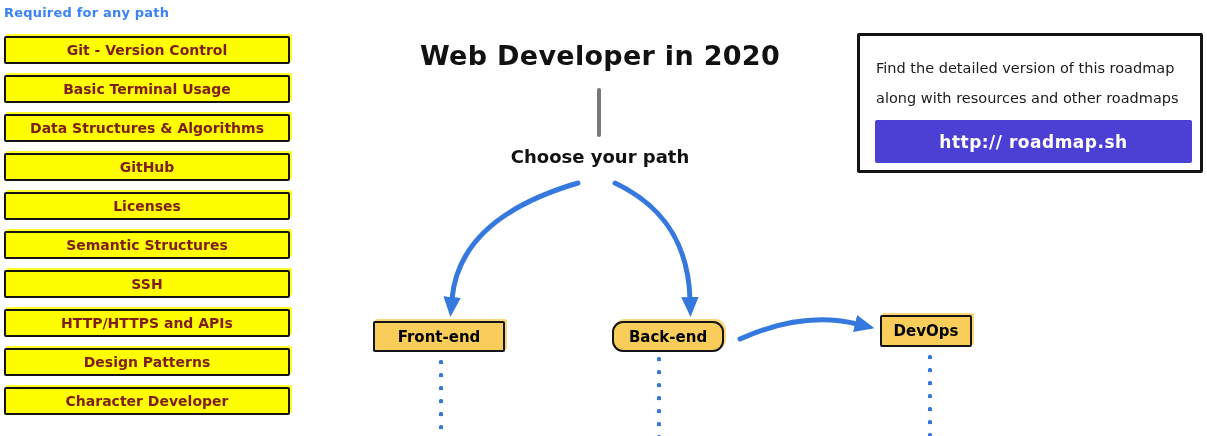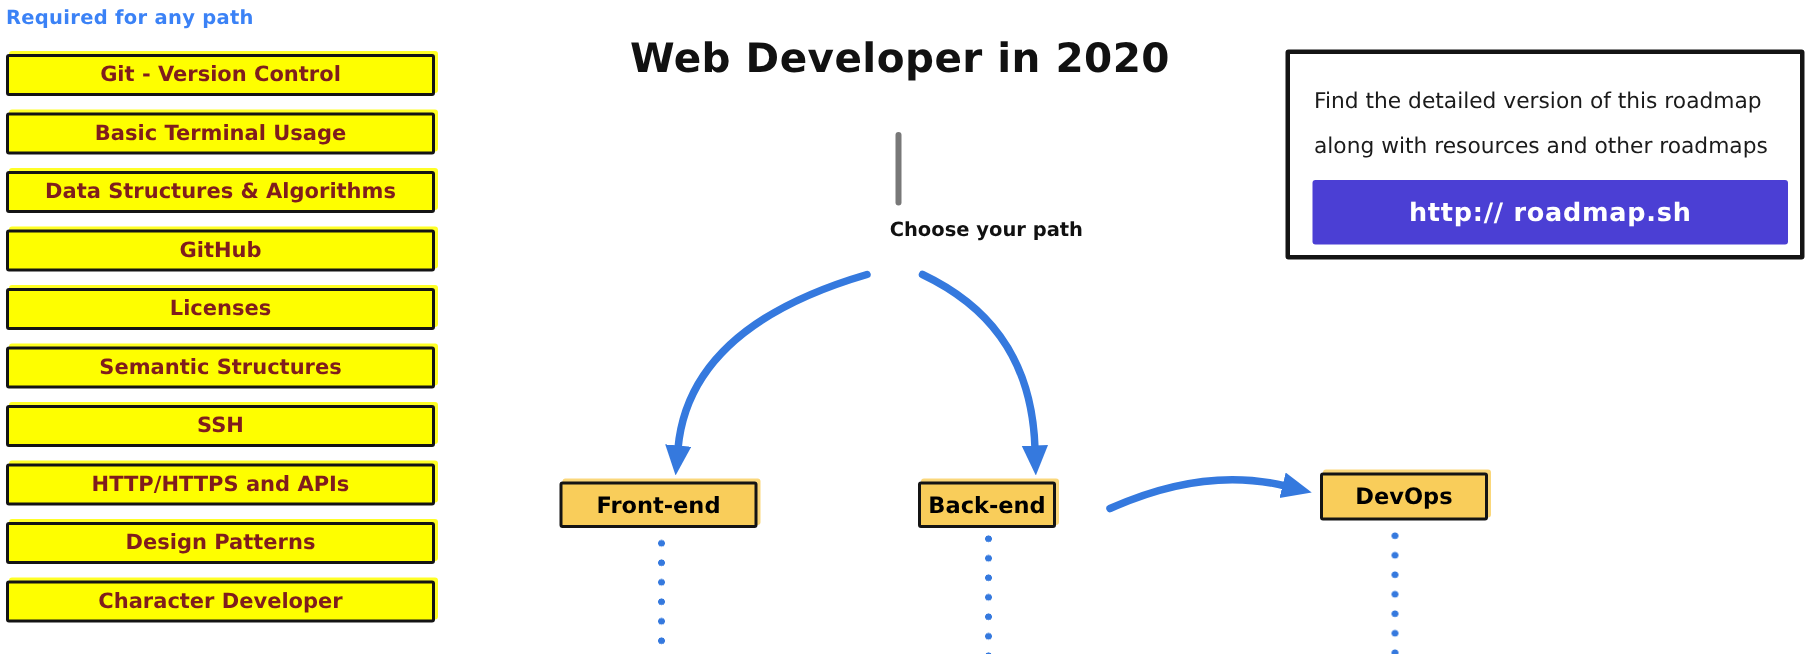--- a/index.html
+++ b/index.html
@@ -20,38 +20,38 @@
   .topic-box{
     height:28px;margin-bottom:11px;background:var(--highlight-yellow);
     border:2.5px solid #141414;border-radius:2px;
     display:flex;align-items:center;justify-content:center;
     font-size:14px;font-weight:bold;color:#7f1d1d;
     box-shadow:2px -2px 0 0 rgba(255,255,0,.85);
     cursor:pointer;
   }
 
   
-  .main-title{position:absolute;left:380px;top:24px;width:440px;text-align:center;
+  .main-title{position:absolute;left:380px;top:40px;width:440px;text-align:center;
     font-size:27px;font-weight:bold;color:#111;letter-spacing:.3px;}
   .stem-line{position:absolute;left:597px;top:88px;width:4px;height:49px;
     background:#787878;border-radius:2px;}
-  .subtitle{position:absolute;left:478px;top:146px;width:244px;text-align:right;
-    font-size:13px;font-weight:bold;color:#111;}
+  .subtitle{position:absolute;left:478px;top:146px;width:244px;text-align:center;
+    font-size:18px;font-weight:bold;color:#111;}
 
   .path-node{
     position:absolute;background:var(--node-amber);
     border:2.5px solid #141414;border-radius:2px;
     display:flex;align-items:center;justify-content:center;
     font-size:15px;font-weight:bold;color:#000000;
     box-shadow:2px -2px 0 0 rgba(249,205,90,.8);
     cursor:pointer;
   }
   .node-frontend{left:373px;top:321px;width:132px;height:31px;}
-  .node-backend{left:612px;top:321px;width:92px;height:31px;}
-  .node-devops{left:880px;top:315px;width:112px;height:32px;}
+  .node-backend{left:612px;top:321px;width:112px;height:31px;border-radius:11px;}
+  .node-devops{left:880px;top:315px;width:92px;height:32px;}
 
   .dotted-line{
     position:absolute;width:6px;background-repeat:repeat-y;
     background-image:radial-gradient(circle 2.2px at 3px 3.2px,var(--arrow-blue) 2.1px,rgba(0,0,0,0) 2.4px);
     background-size:6px 13px;
   }
   .dots-frontend{left:438px;top:359px;height:78px;}
   .dots-backend{left:656px;top:356px;height:81px;}
   .dots-devops{left:927px;top:354px;height:83px;}
 

